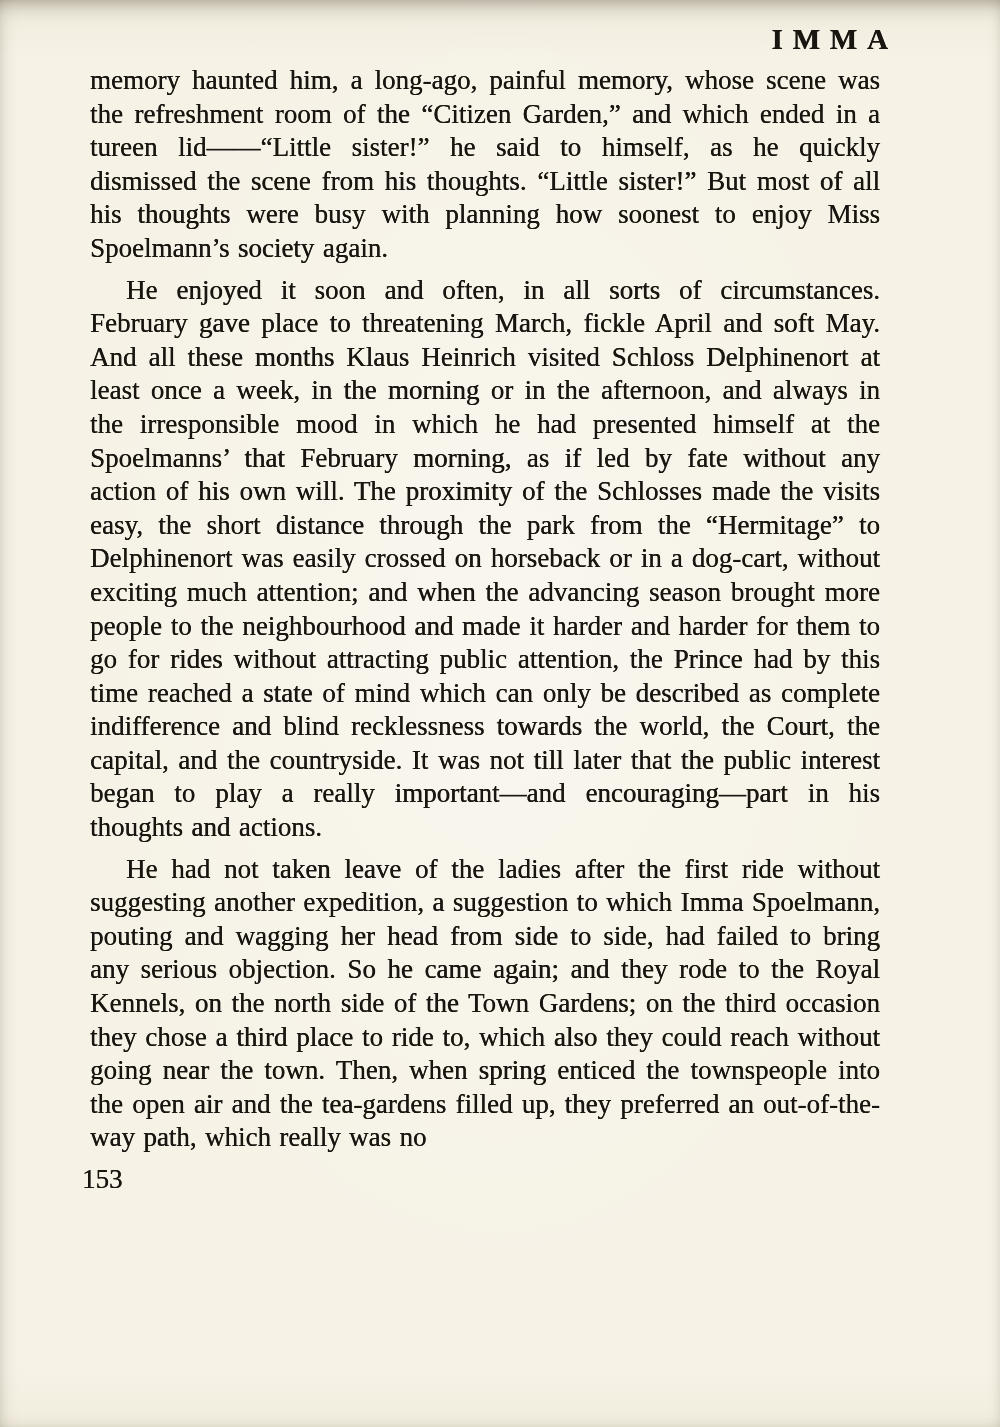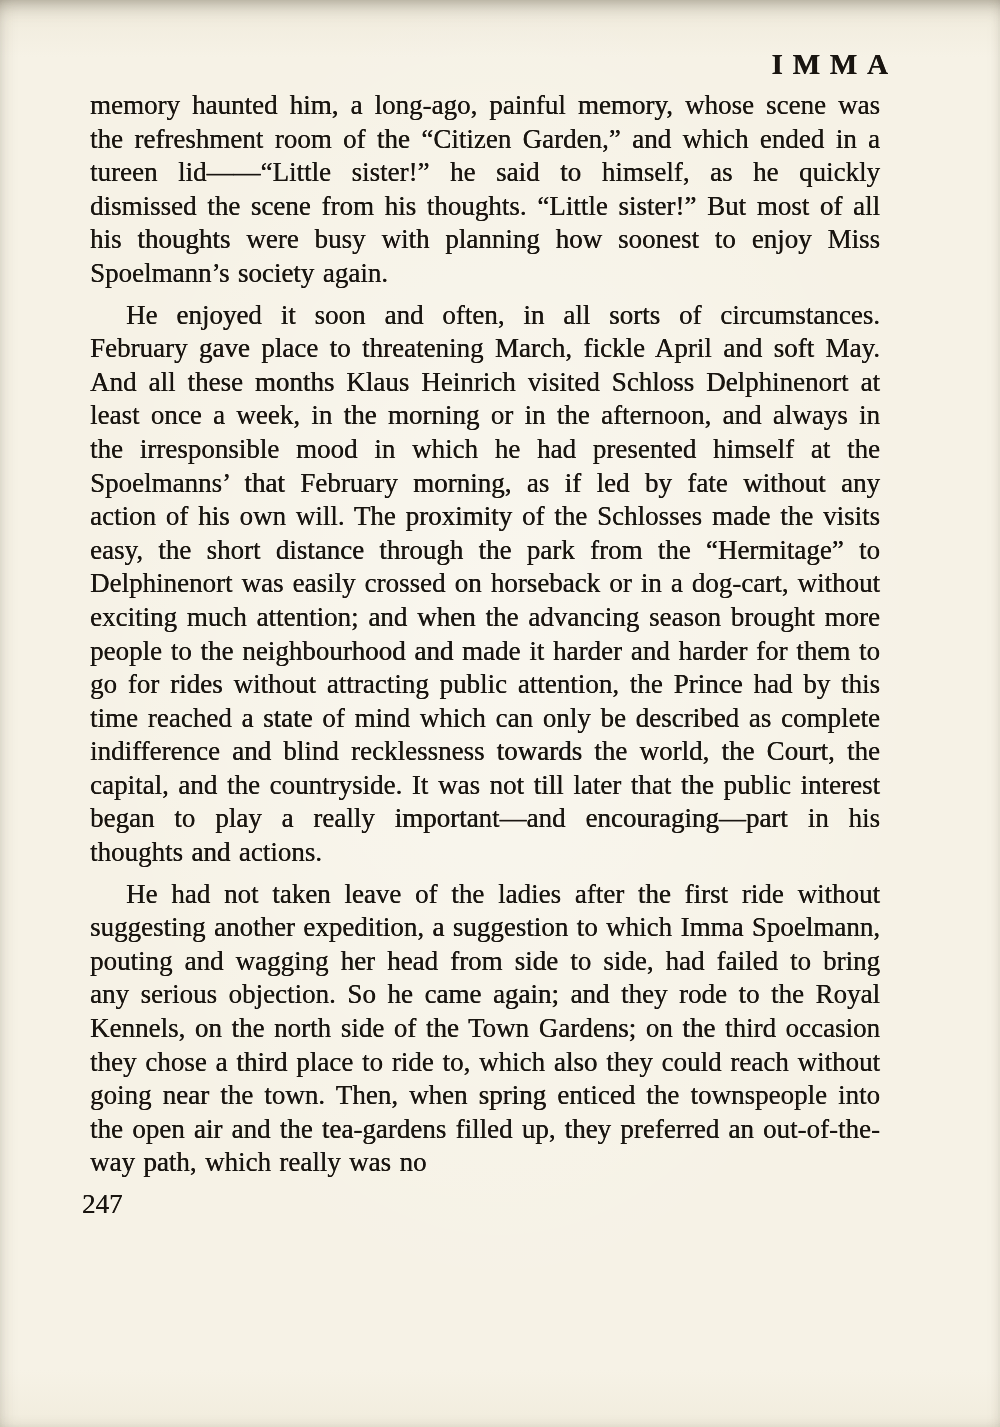--- a/index.html
+++ b/index.html
@@ -10,21 +10,21 @@
   .page {
     position: relative;
     width: 1000px;
     height: 1427px;
     margin: 0 auto;
     box-sizing: border-box;
     background: #f5f1e4;
     background-image:
       radial-gradient(ellipse at 50% 45%, rgba(255,255,255,0.35) 0%, rgba(255,255,255,0) 60%),
       linear-gradient(180deg, #efeadb 0%, #f6f2e6 4%, #f6f2e6 96%, #f1ecdd 100%);
-    padding: 48px 112px 40px 82px;
+    padding: 23px 112px 40px 82px;
     font-family: "Liberation Serif", "DejaVu Serif", serif;
     color: #191510;
     overflow: hidden;
   }
   .scan-edge {
     position: absolute;
     inset: 0;
     pointer-events: none;
     box-shadow:
       inset 0 14px 22px -14px rgba(70, 62, 45, 0.55),
@@ -69,14 +69,14 @@
   <div class="scan-edge"></div>
 
   <div class="running-head">IMMA</div>
 
   <div class="body-text">
     <p>memory haunted him, a long-ago, painful memory, whose scene was the refreshment room of the “Citizen Garden,” and which ended in a tureen lid——“Little sister!” he said to himself, as he quickly dismissed the scene from his thoughts. “Little sister!” But most of all his thoughts were busy with planning how soonest to enjoy Miss Spoelmann’s society again.</p>
     <p class="indent">He enjoyed it soon and often, in all sorts of circumstances. February gave place to threatening March, fickle April and soft May. And all these months Klaus Heinrich visited Schloss Delphinenort at least once a week, in the morning or in the afternoon, and always in the irresponsible mood in which he had presented himself at the Spoelmanns’ that February morning, as if led by fate without any action of his own will. The proximity of the Schlosses made the visits easy, the short distance through the park from the “Hermitage” to Delphinenort was easily crossed on horseback or in a dog-cart, without exciting much attention; and when the advancing season brought more people to the neighbourhood and made it harder and harder for them to go for rides without attracting public attention, the Prince had by this time reached a state of mind which can only be described as complete indifference and blind recklessness towards the world, the Court, the capital, and the countryside. It was not till later that the public interest began to play a really important—and encouraging—part in his thoughts and actions.</p>
     <p class="indent">He had not taken leave of the ladies after the first ride without suggesting another expedition, a suggestion to which Imma Spoelmann, pouting and wagging her head from side to side, had failed to bring any serious objection. So he came again; and they rode to the Royal Kennels, on the north side of the Town Gardens; on the third occasion they chose a third place to ride to, which also they could reach without going near the town. Then, when spring enticed the townspeople into the open air and the tea-gardens filled up, they preferred an out-of-the-way path, which really was no</p>
   </div>
 
-  <div class="page-number">247</div>
+  <div class="page-number">153</div>
 </div>
 
 </body></html>

